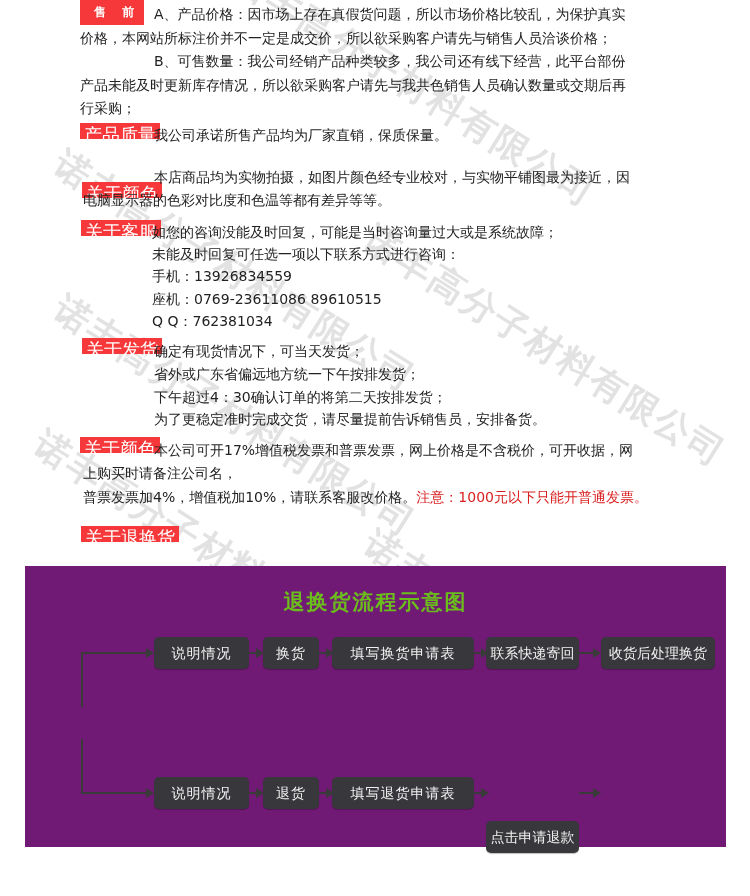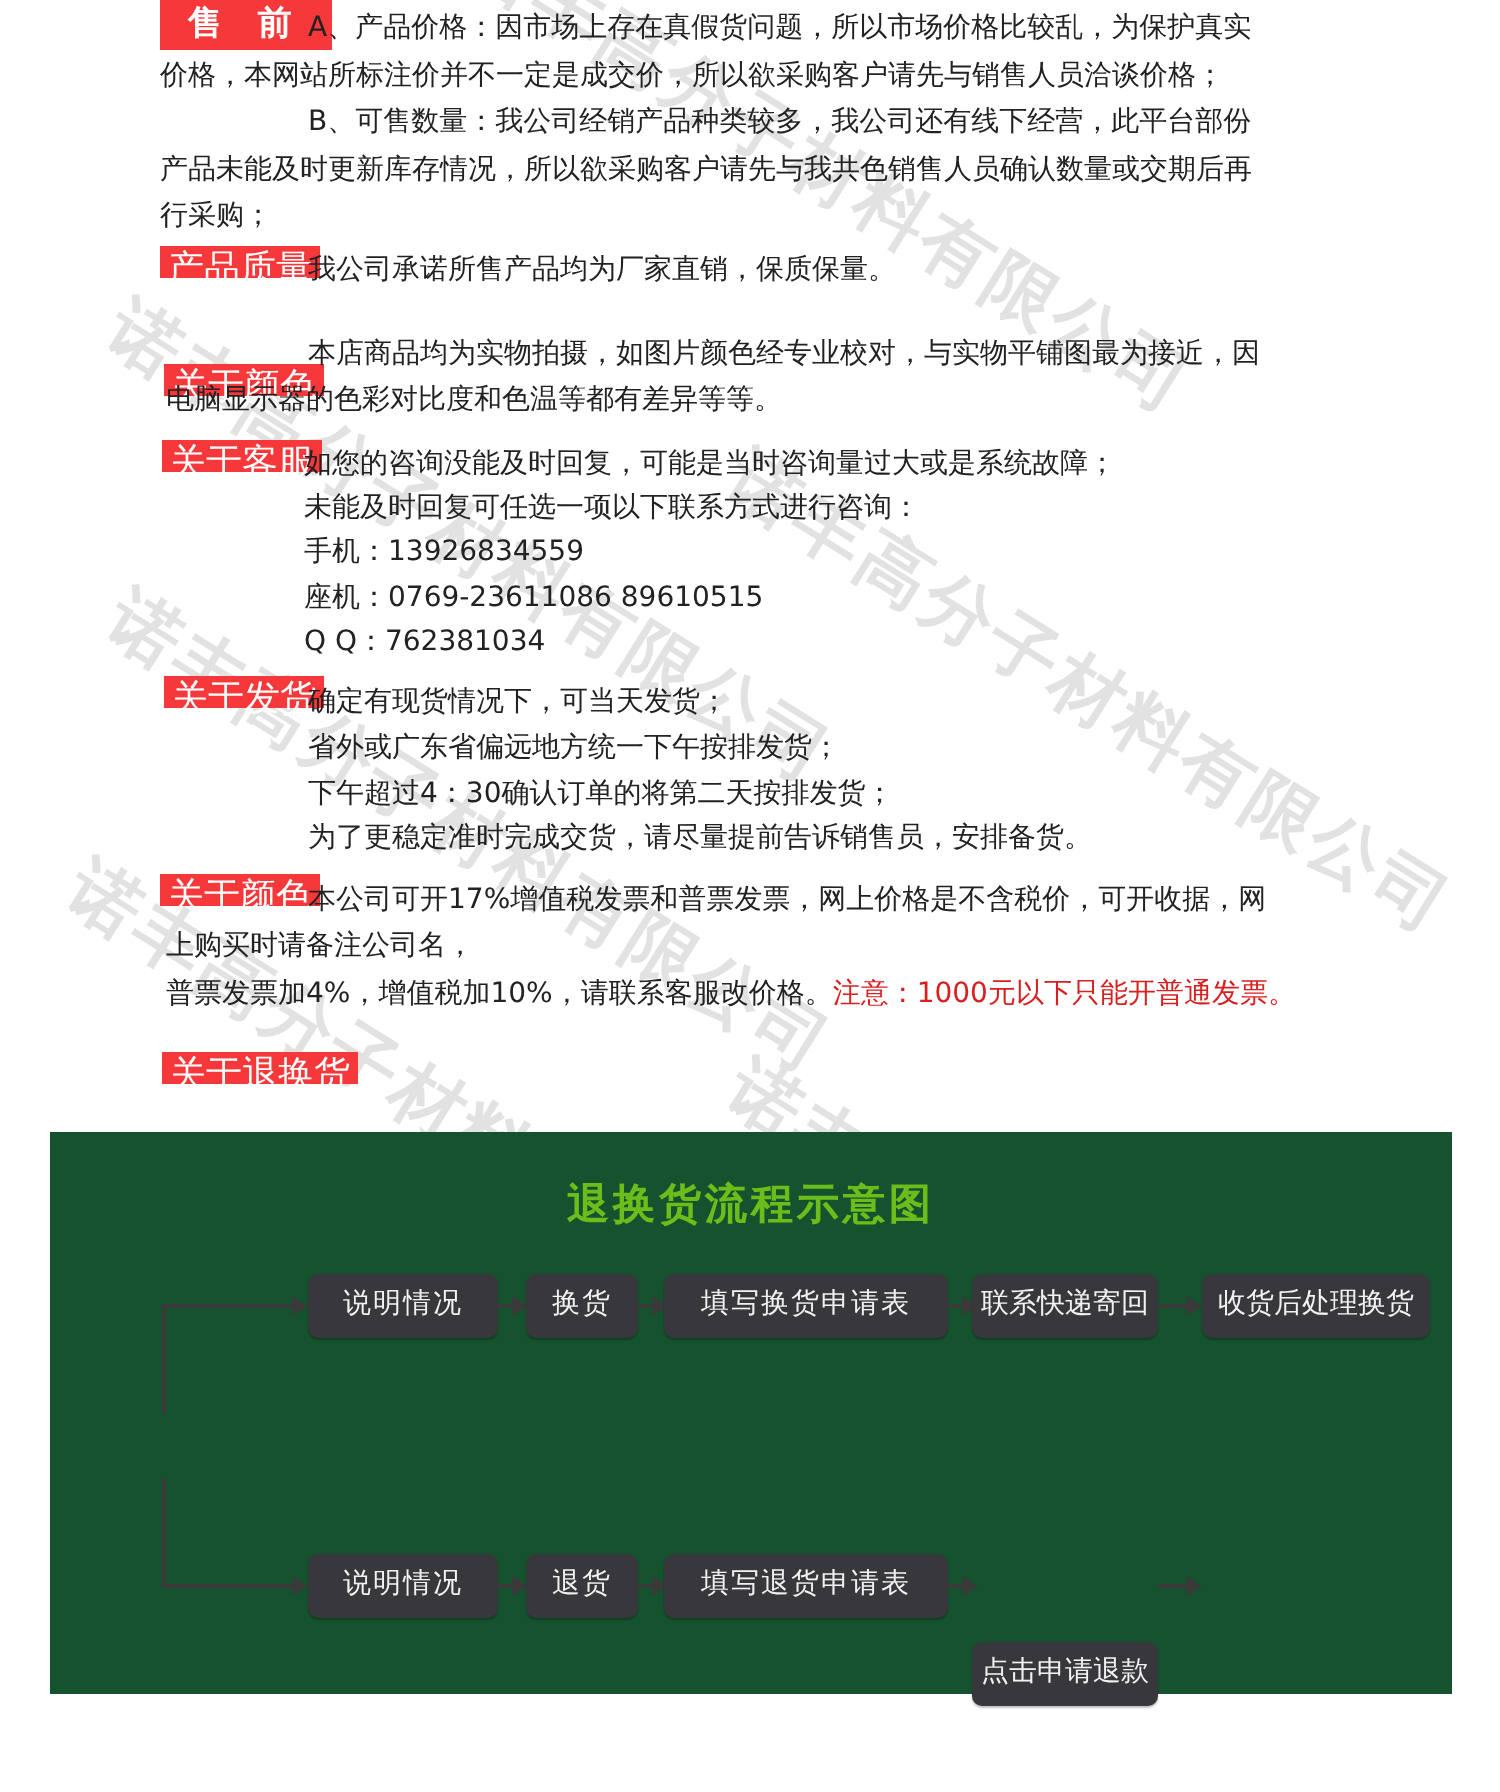--- a/index.html
+++ b/index.html
@@ -35,39 +35,38 @@
     .tag {
       position: absolute;
       background: #f6383a;
       color: #ffffff;
       font-size: 18px;
       line-height: 24px;
       height: 16px;
       padding: 0 4px;
       white-space: nowrap;
     }
-    .tag.big { font-size: 17px; letter-spacing: 6px; font-weight: bold; padding: 0 14px 0 14px; height: 25px; line-height: 25px; }
+    .tag.big { font-size: 12px; letter-spacing: 6px; font-weight: bold; padding: 0 4px 0 14px; height: 25px; line-height: 25px; }
 
     .line {
       position: absolute;
       font-size: 14px;
       line-height: 22px;
       white-space: nowrap;
       color: #222222;
     }
     .red { color: #d91f1f; }
 
     
     .flow {
       position: absolute;
       left: 25px; top: 566px;
       width: 701px; height: 281px;
-      background: #14532d;
+      background: #701a75;
       z-index: 1;
-      font-family: Liberation Mono, monospace;
     }
     .flow-title {
       position: absolute;
       left: 0; width: 100%;
       top: 22px;
       text-align: center;
       font-size: 21px;
       font-weight: bold;
       color: #6bbd1c;
       letter-spacing: 2px;

